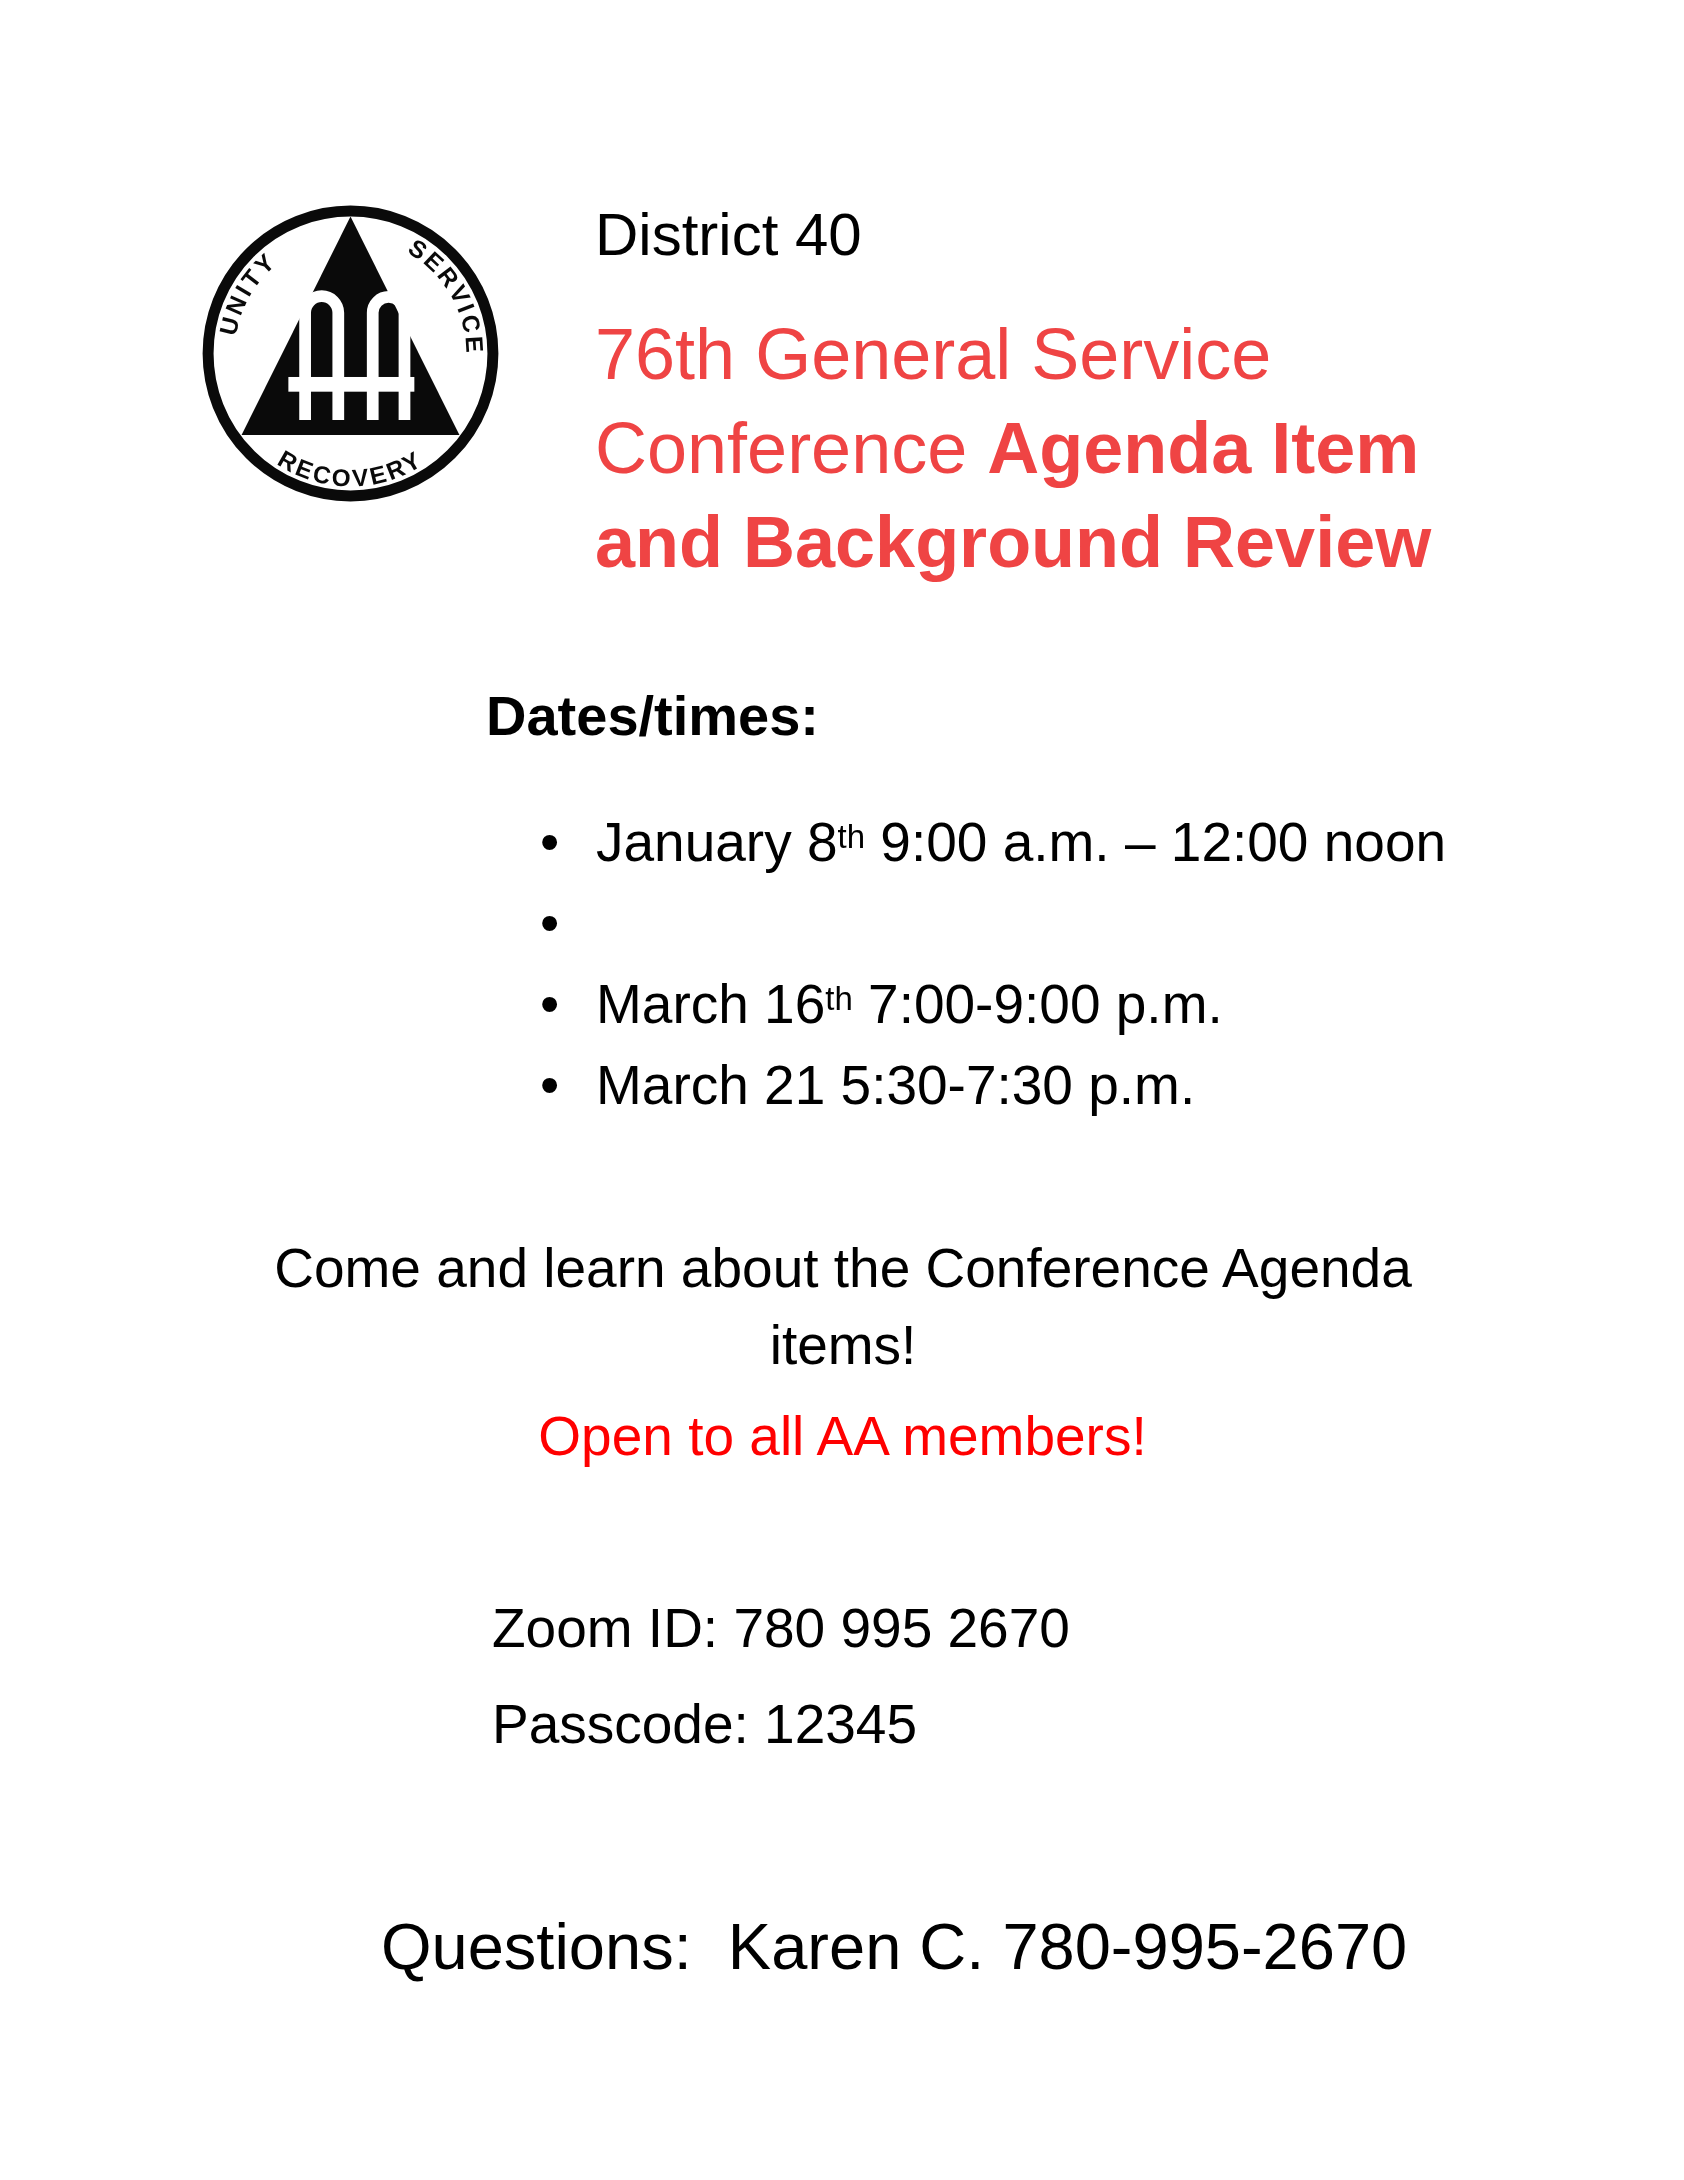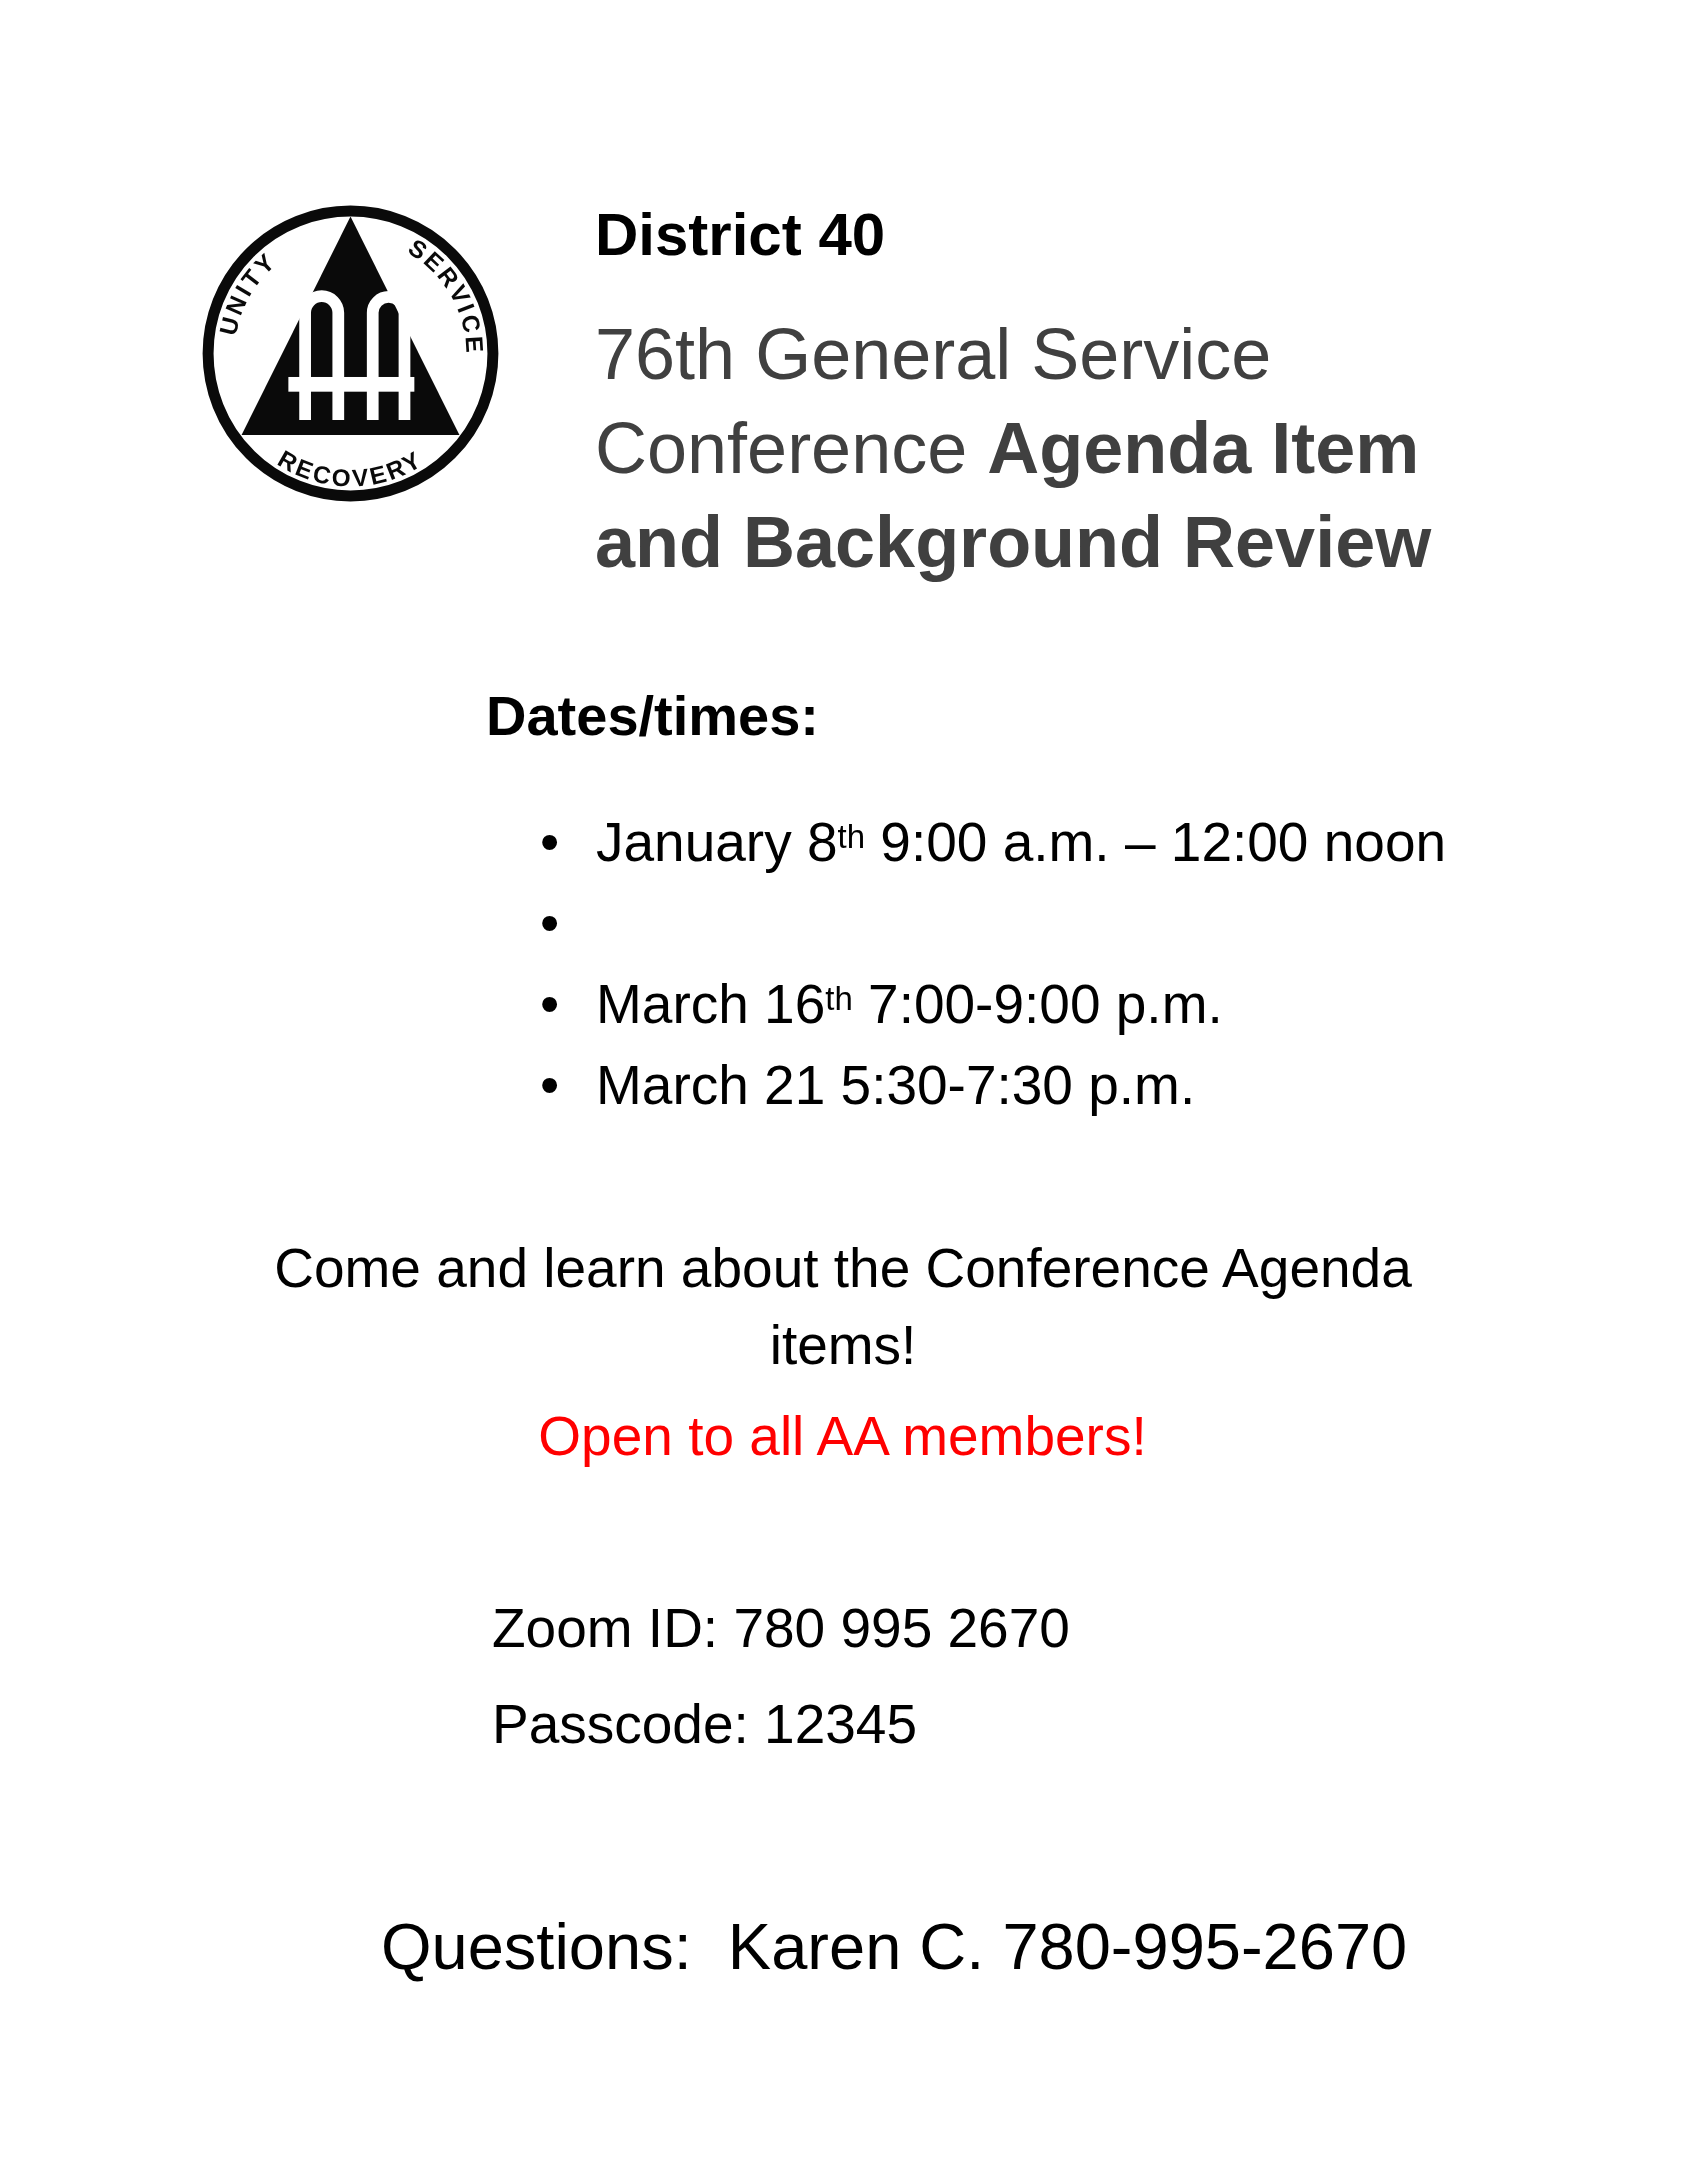--- a/index.html
+++ b/index.html
@@ -12,22 +12,22 @@
     color: #000000;
     overflow: hidden;
   }
   .abs { position: absolute; }
 
   
   .logo { position:absolute; left:194px; top:197px; width:313px; height:313px; }
   .ring-text { font-family:"Liberation Sans",sans-serif; font-weight:700; font-size:15.5px; letter-spacing:1.8px; fill:#0a0a0a; }
 
   
-  .district { left:595px; top:205px; font-size:60px; font-weight:700; line-height:1; letter-spacing:0px; }
-  .main-title { left:595px; top:307px; font-size:72px; line-height:94px; color:#404040; font-weight:400; }
+  .district { left:595px; top:205px; font-size:60px; font-weight:400; line-height:1; letter-spacing:0px; }
+  .main-title { left:595px; top:307px; font-size:72px; line-height:94px; color:#ef4444; font-weight:400; }
   .main-title .b { font-weight:700; }
 
   
   .dates-heading { left:486px; top:688px; font-size:56px; font-weight:700; line-height:1; }
   .dates-list { left:540px; top:802px; margin:0; padding:0; list-style:none; font-size:55px; line-height:81px; }
   .dates-list li { display:flex; align-items:baseline; }
   .bullet { display:inline-block; width:56px; font-size:55px; }
   sup { font-size:0.6em; vertical-align:0.38em; line-height:0; }
 
   

